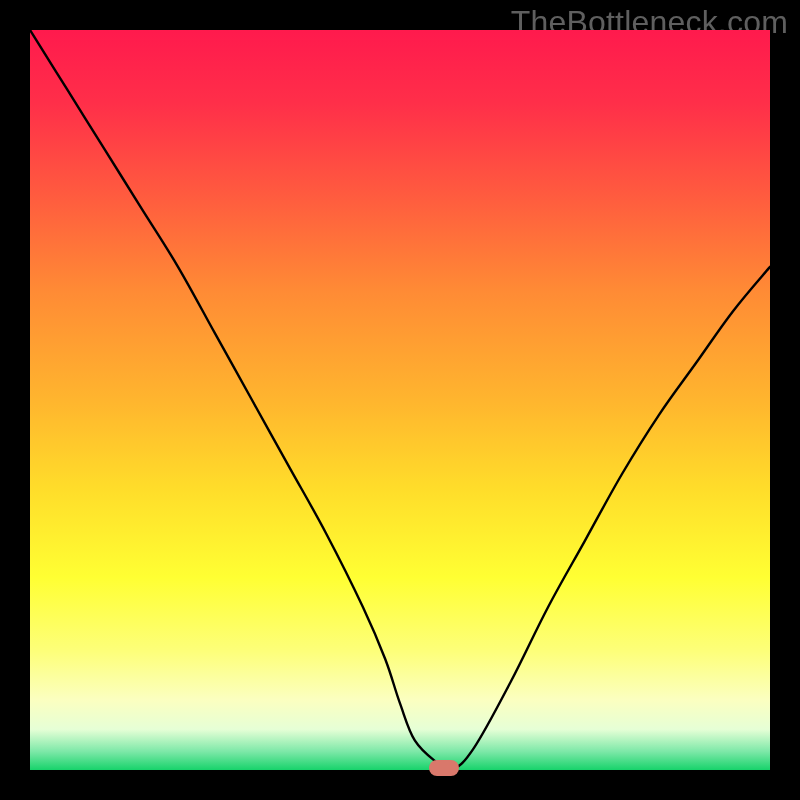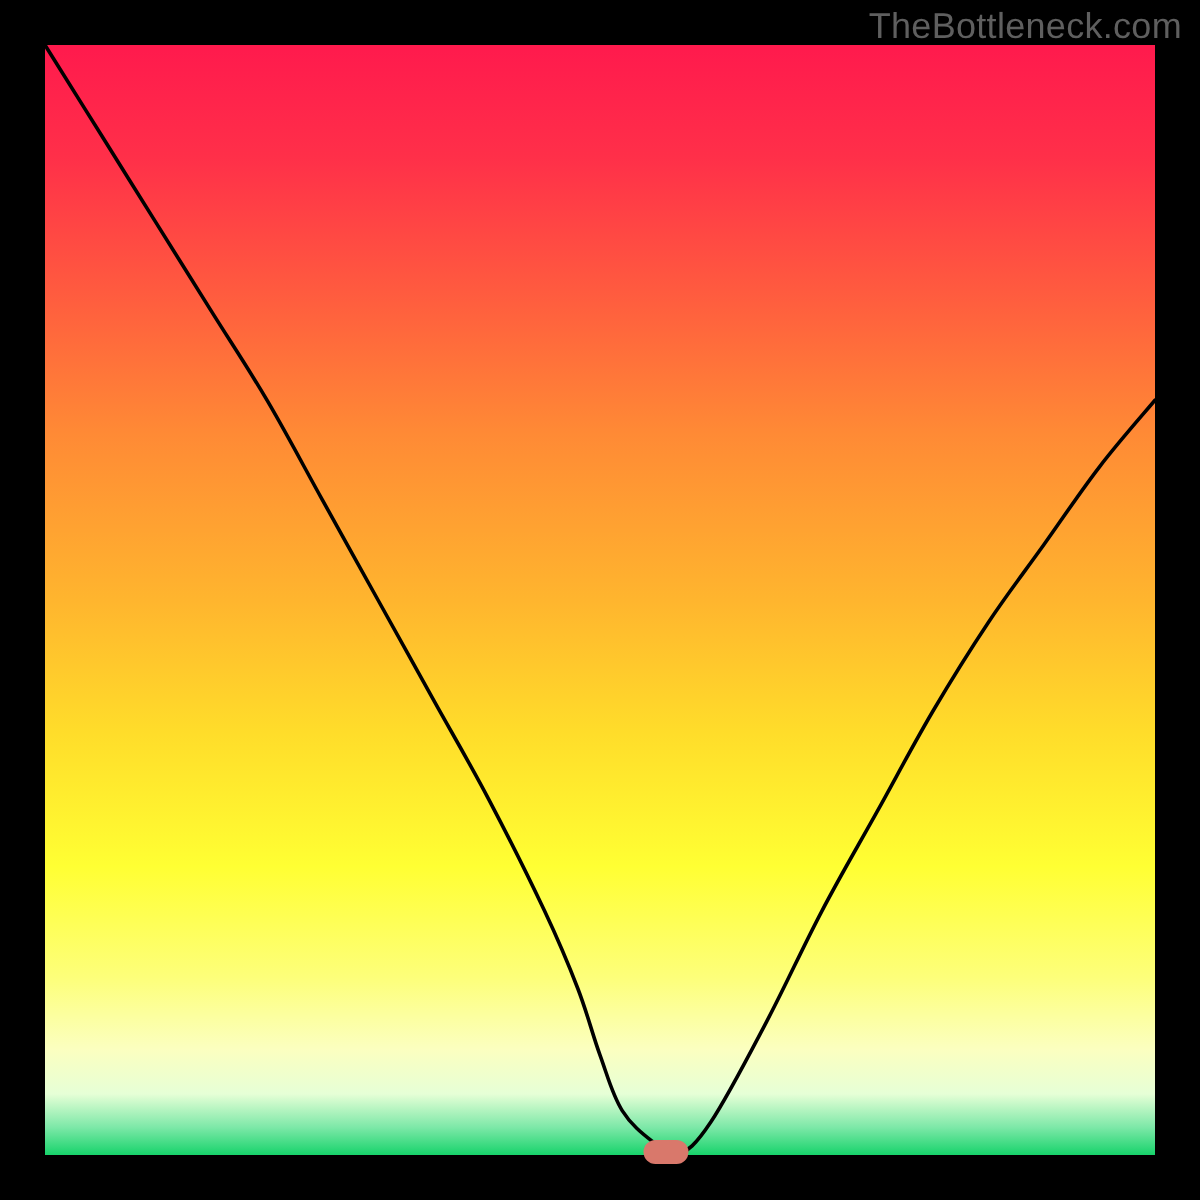--- a/index.html
+++ b/index.html
@@ -17,21 +17,21 @@
     left: 0;
     width: 800px;
     height: 800px;
     background: #000;
   }
   .watermark {
     position: absolute;
     top: 4px;
     right: 12px;
     color: #5f5f5f;
-    font-size: 24px;
+    font-size: 32px;
     font-weight: 500;
     letter-spacing: 0.2px;
     user-select: none;
   }
   .plot {
     position: absolute;
     top: 30px;
     left: 30px;
     width: 740px;
     height: 740px;

